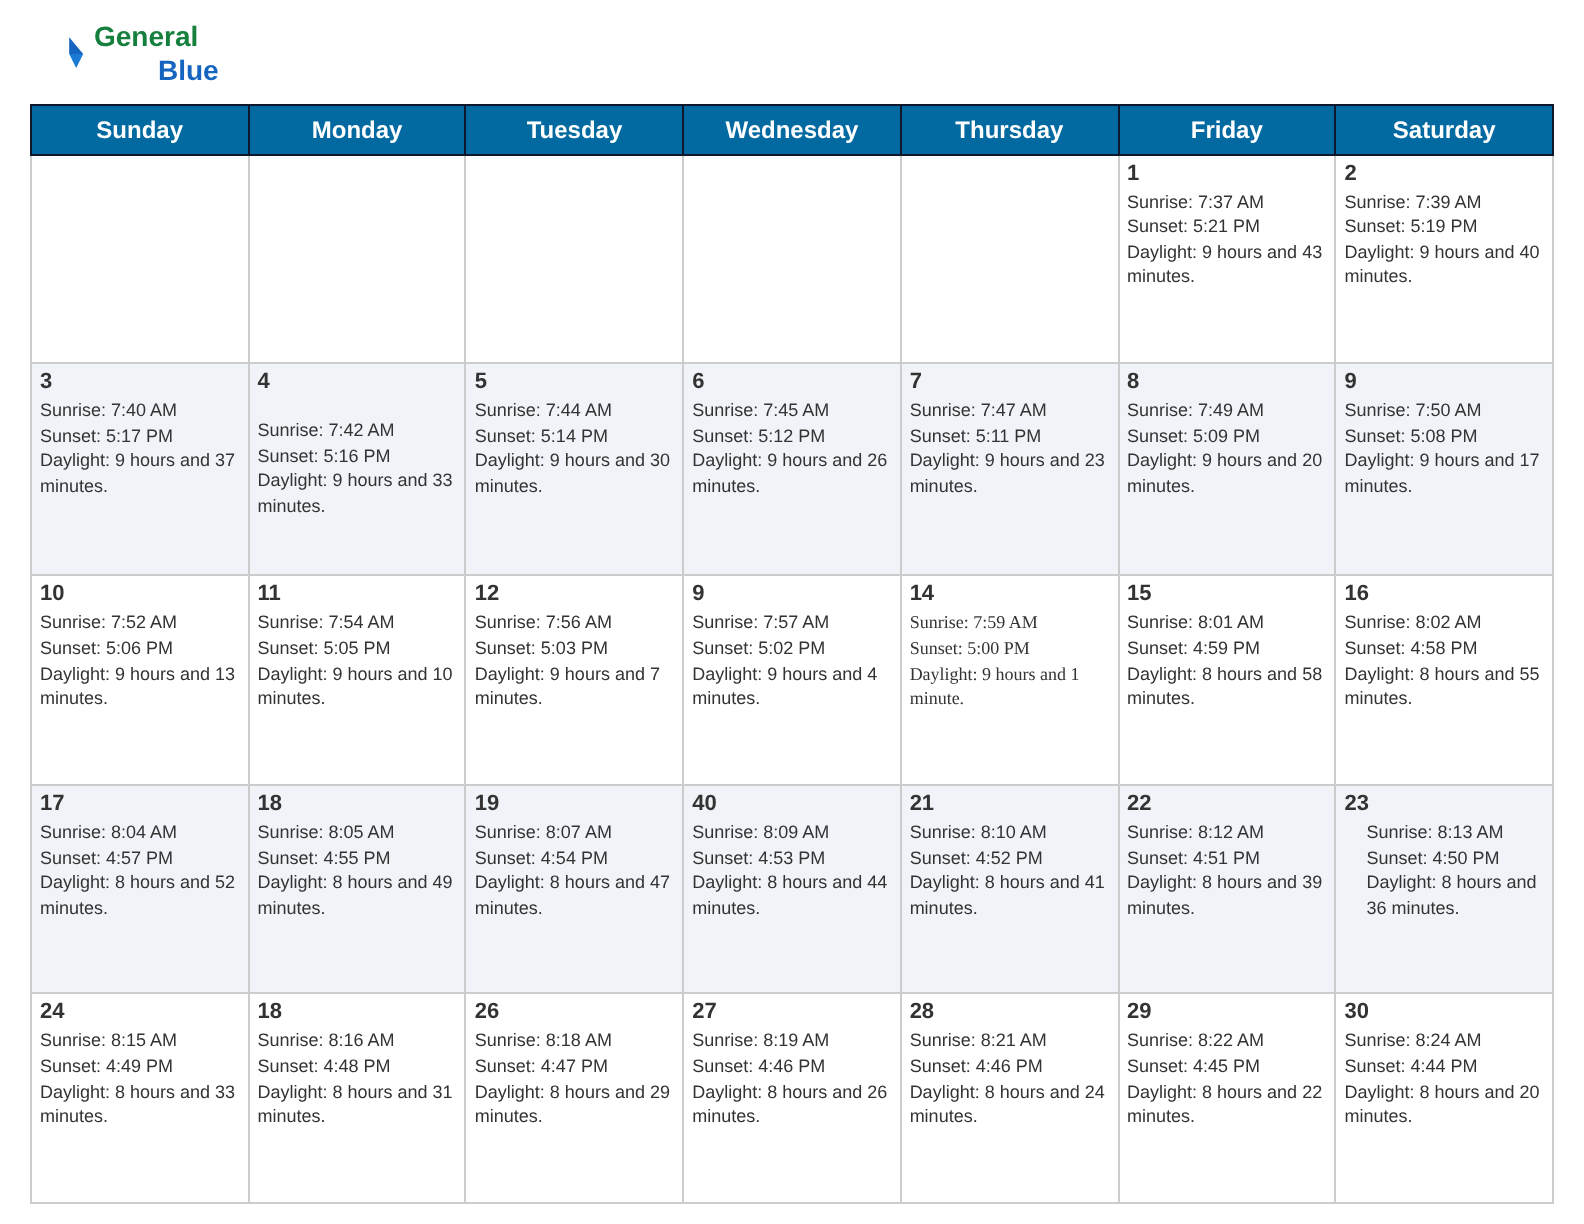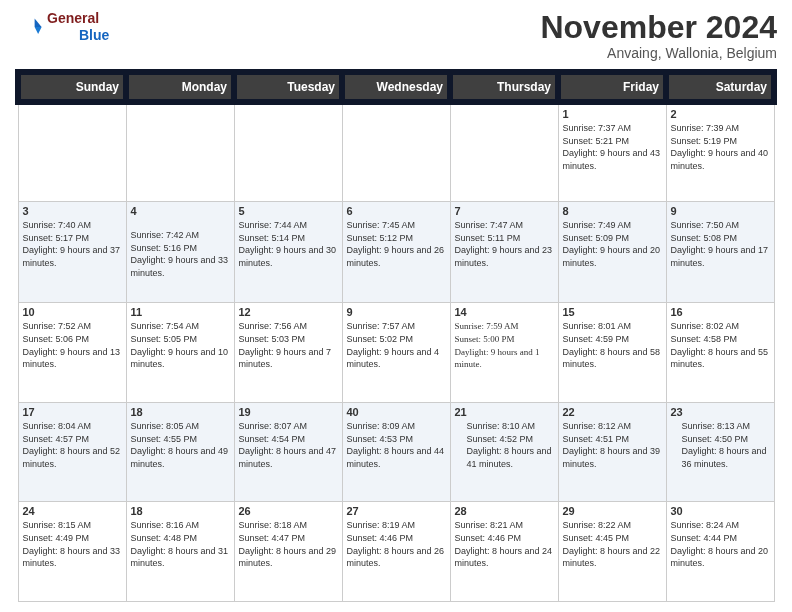--- a/index.html
+++ b/index.html
@@ -26,21 +26,21 @@
     .logo {
       display: flex;
       align-items: center;
       gap: 4px;
     }
     .logo-text {
       font-size: 14px;
       font-weight: bold;
       line-height: 1.2;
     }
-    .logo-text .general { color: #7f1d1d; }
+    .logo-text .general { color: #15803d; }
     .logo-text .blue { color: #1565c0; padding-left: 32px; }
     .logo-icon {
       width: 28px;
       height: 28px;
     }
     .title-block {
       text-align: right;
     }
     .month-title {
       font-size: 32px;
@@ -53,27 +53,27 @@
       color: #555;
     }
     .calendar {
       flex: 1;
       border: 1px solid #ccc;
       border-collapse: collapse;
       width: 100%;
       table-layout: fixed;
     }
     .calendar thead tr th {
-      background-color: #404040;
+      background-color: #0369a1;
       color: #fff;
       font-size: 12px;
       font-weight: bold;
       padding: 5px 4px;
-      text-align: right;
-      border: 6px solid #0f172a;
+      text-align: center;
+      border: 1px solid #0f172a;
     }
     .calendar tbody tr td {
       border: 1px solid #ccc;
       vertical-align: top;
       padding: 3px 4px;
       font-size: 9.5px;
       color: #333;
       background: #fff;
       height: 80px;
     }
@@ -103,24 +103,20 @@
     <div class="logo">
       <svg class="logo-icon" viewBox="0 0 40 40">
         <polygon points="28,8 38,20 28,20" fill="#1565c0"></polygon>
         <polygon points="28,20 38,20 33,30" fill="#1a7ad4"></polygon>
       </svg>
       <div class="logo-text">
         <div class="general">General</div>
         <div class="blue">Blue</div>
       </div>
     </div>
-    <div class="title-block">
-      <div class="month-title">November 2024</div>
-      <div class="location">Anvaing, Wallonia, Belgium</div>
-    </div>
   </div>
 
   <table class="calendar">
     <thead>
       <tr>
       <th>Sunday</th>
           <th>Monday</th>
           <th>Tuesday</th>
           <th>Wednesday</th>
           <th>Thursday</th>
@@ -256,21 +252,21 @@
 Daylight: 8 hours and 47 minutes.</div>
           </td>
           <td>
             <span class="day-number">40</span>
             <div class="day-info" style="white-space: pre-line;">Sunrise: 8:09 AM
 Sunset: 4:53 PM
 Daylight: 8 hours and 44 minutes.</div>
           </td>
           <td>
             <span class="day-number">21</span>
-            <div class="day-info" style="white-space: pre-line; margin-left: 12px;">Sunrise: 8:10 AM
+            <div class="day-info" style="white-space: pre-line;">Sunrise: 8:10 AM
 Sunset: 4:52 PM
 Daylight: 8 hours and 41 minutes.</div>
           </td>
           <td>
             <span class="day-number">22</span>
             <div class="day-info" style="white-space: pre-line;">Sunrise: 8:12 AM
 Sunset: 4:51 PM
 Daylight: 8 hours and 39 minutes.</div>
           </td>
           <td>

